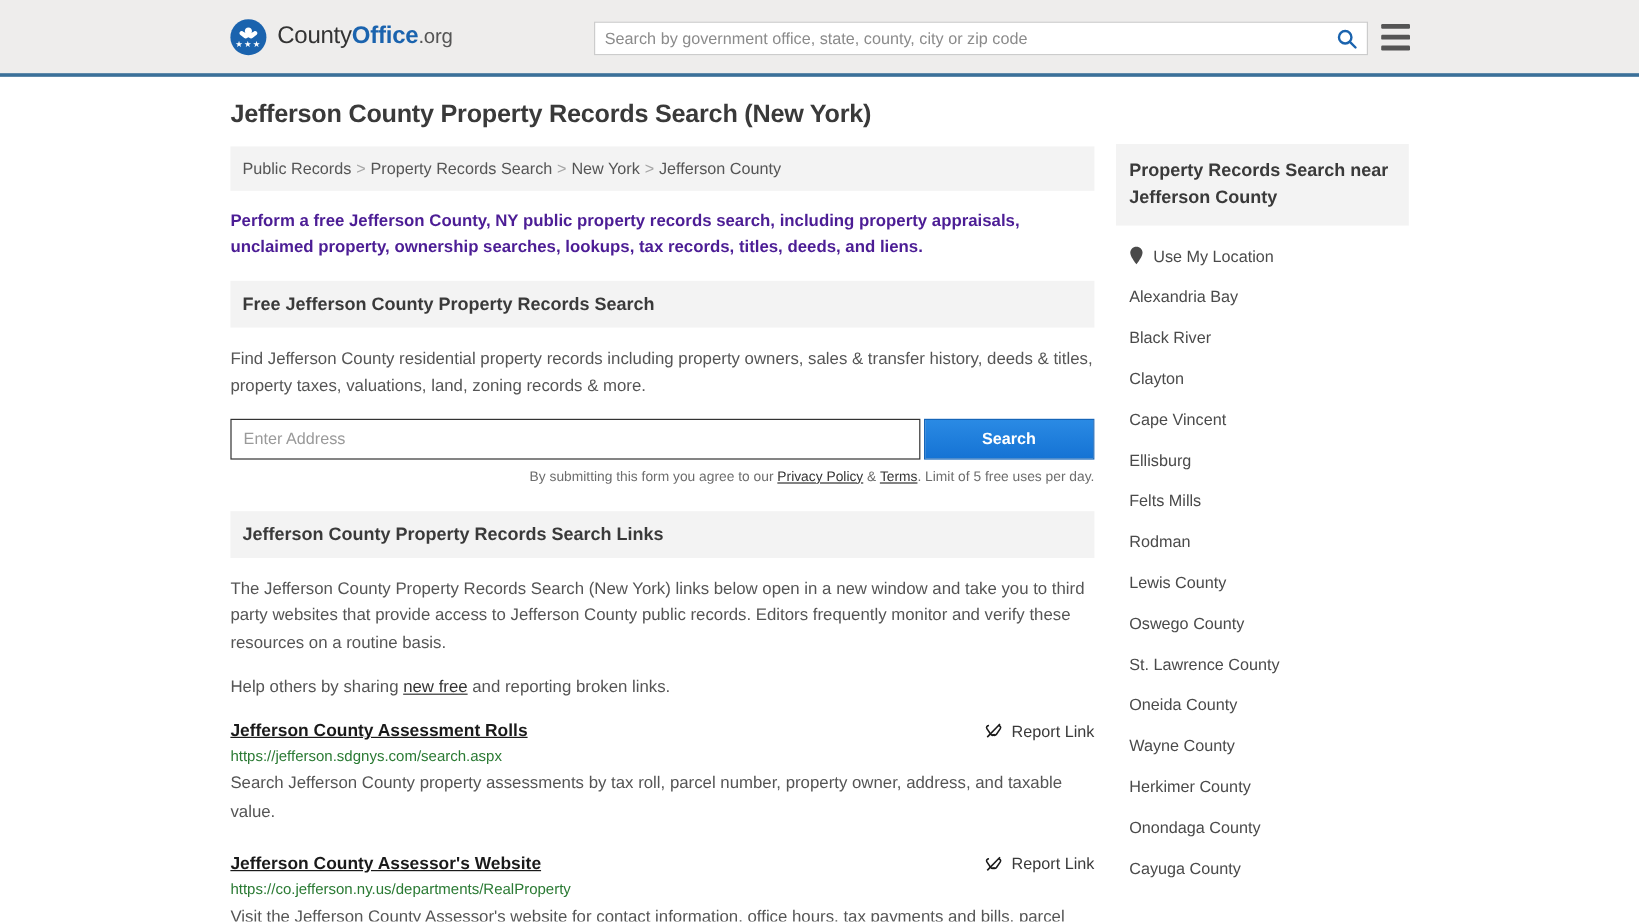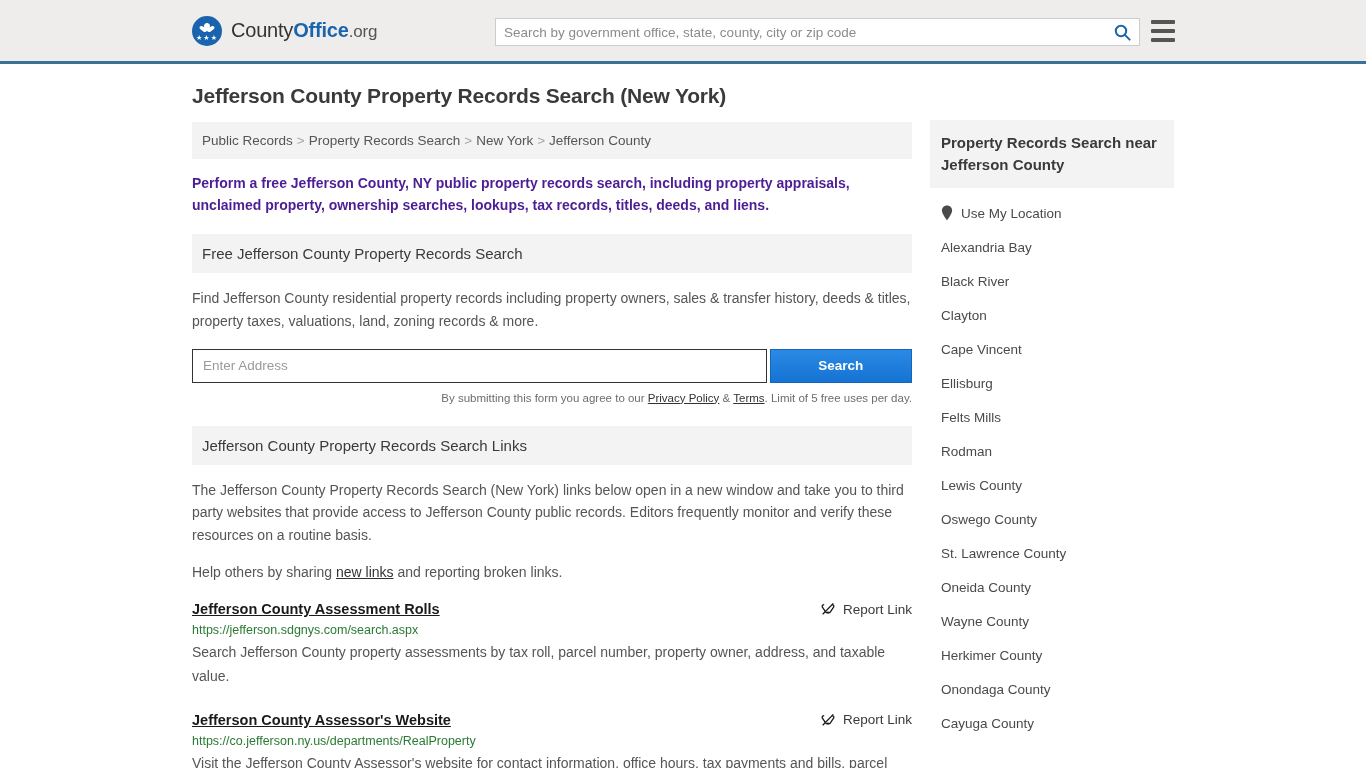--- a/index.html
+++ b/index.html
@@ -147,21 +147,21 @@
     line-height: 1.55;
     color: #4c1d95;
     margin: 14px 0 18px 0;
     font-weight: bold;
   }
 
   .section-head {
     background: #f3f3f3;
     padding: 11px 10px;
     font-size: 15px;
-    font-weight: normal;
+    font-weight: bold;
     color: #3a3a3a;
     margin-bottom: 14px;
   }
 
   .body-text {
     font-size: 14px;
     line-height: 1.62;
     color: #555555;
     margin: 0 0 14px 0;
   }
@@ -317,21 +317,21 @@
         <input class="addr-input" type="text" placeholder="Enter Address" style="">
         <button class="addr-submit">Search</button>
       </div>
 
       <div class="form-note"><span>By submitting this form you agree to our </span><a>Privacy Policy</a><span> &amp; </span><a>Terms</a><span>. Limit of 5 free uses per day.</span></div>
 
       <div class="section-head" style="margin-top:22px;">Jefferson County Property Records Search Links</div>
 
       <p class="body-text">The Jefferson County Property Records Search (New York) links below open in a new window and take you to third party websites that provide access to Jefferson County public records. Editors frequently monitor and verify these resources on a routine basis.</p>
 
-      <p class="body-text"><span>Help others by sharing </span><a>new links</a><span> and reporting broken links.</span></p>
+      <p class="body-text"><span>Help others by sharing </span><a>new free</a><span> and reporting broken links.</span></p>
 
       <div class="link-item">
         <div class="link-item-top">
           <a class="link-title">Jefferson County Assessment Rolls</a>
           <span class="report-link">
             <svg width="16" height="16" viewBox="0 0 16 16">
               <path d="M4.2 3.6 C2.6 3.6 1.6 5 2.4 6.2 L5.6 10.9 C6.4 12.1 8.2 12.1 9 10.9" fill="none" stroke="#1a1a1a" stroke-width="1.3"></path>
               <path d="M11.8 3.6 C13.4 3.6 14.4 5 13.6 6.2 L10.4 10.9 C9.6 12.1 7.8 12.1 7 10.9" fill="none" stroke="#1a1a1a" stroke-width="1.3"></path>
               <line x1="13.3" y1="2.4" x2="2.7" y2="13.3" stroke="#1a1a1a" stroke-width="1.3"></line>
             </svg>

